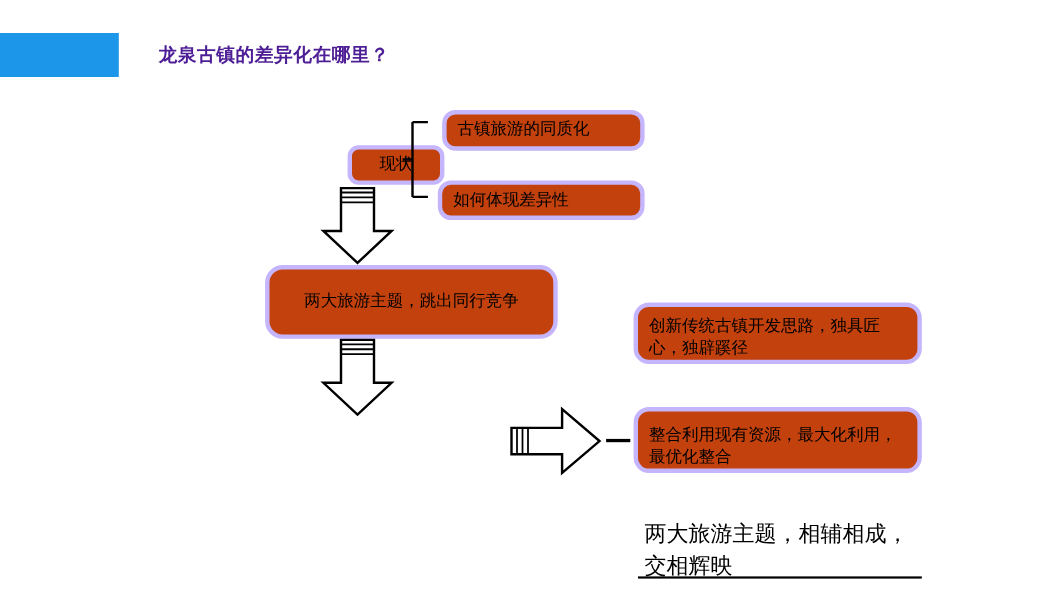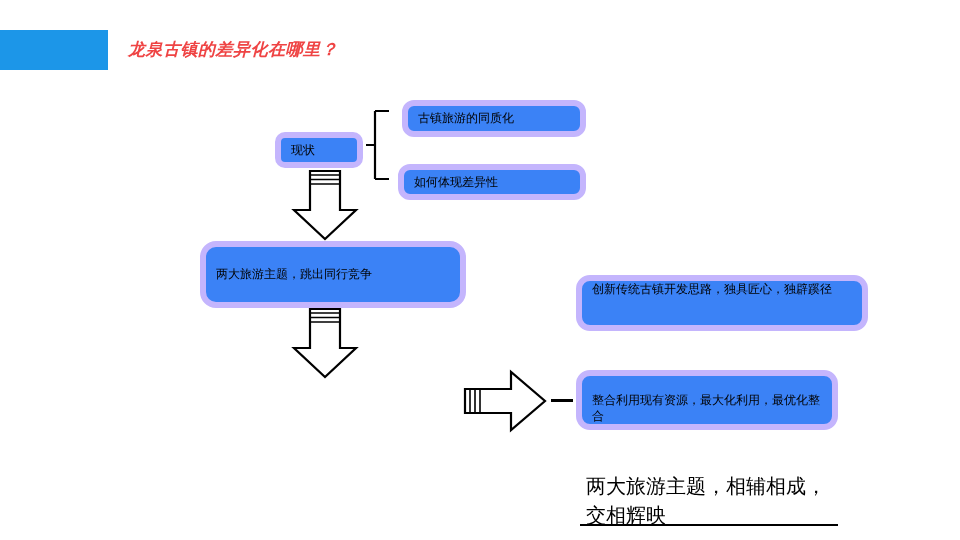--- a/index.html
+++ b/index.html
@@ -20,53 +20,52 @@
   .title-accent {
     position: absolute;
     left: 0px;
     top: 30px;
     width: 108px;
     height: 40px;
     background: #1C96E8;
   }
   .slide-title {
     position: absolute;
-    left: 128px;
+    left: 144px;
     top: 38px;
     font-size: 17px;
     font-weight: bold;
-    font-style: italic;
-    color: #ef4444;
+    color: #4c1d95;
     letter-spacing: 0.5px;
     white-space: nowrap;
   }
 
   
   .rbox {
     position: absolute;
     box-sizing: border-box;
-    border: 6px solid #c4b5fd;
+    border: 4px solid #c4b5fd;
     border-radius: 12px;
-    background: #3b82f6;
+    background: #c2410c;
     color: #000000;
     display: flex;
     align-items: center;
     justify-content: flex-start;
     padding: 0 10px;
-    font-size: 12px;
+    font-size: 15px;
     line-height: 1.35;
   }
-  .rbox.center { text-align: center; }
+  .rbox.center { justify-content: center; text-align: center; margin-left: 41px; }
 
   .box-status   { left: 275px; top: 132px; width: 88px;  height: 36px; border-radius: 10px; }
   .box-homog    { left: 402px; top: 100px; width: 184px; height: 37px; }
   .box-compete  { left: 398px; top: 164px; width: 188px; height: 36px; }
   .box-question { left: 200px; top: 241px; width: 266px; height: 67px; border-radius: 16px; }
   .box-theme    { left: 193px; top: 378px; width: 268px; height: 43px; border-radius: 14px; }
-  .box-right-1  { left: 576px; top: 275px; width: 292px; height: 56px; border-radius: 14px; align-items: flex-start; }
+  .box-right-1  { left: 576px; top: 275px; width: 262px; height: 56px; border-radius: 14px; align-items: flex-end; }
   .box-right-2  { left: 576px; top: 370px; width: 262px; height: 60px; border-radius: 14px; align-items: flex-end; }
 
   
   .box-right-3 {
     position: absolute;
     left: 576px;
     top: 468px;
     width: 262px;
     height: 72px;
     box-sizing: border-box;

